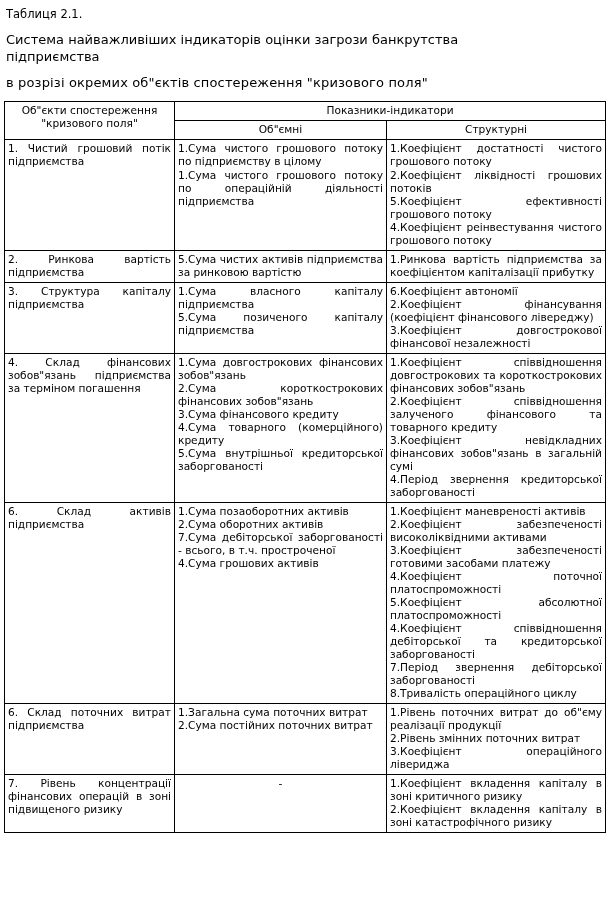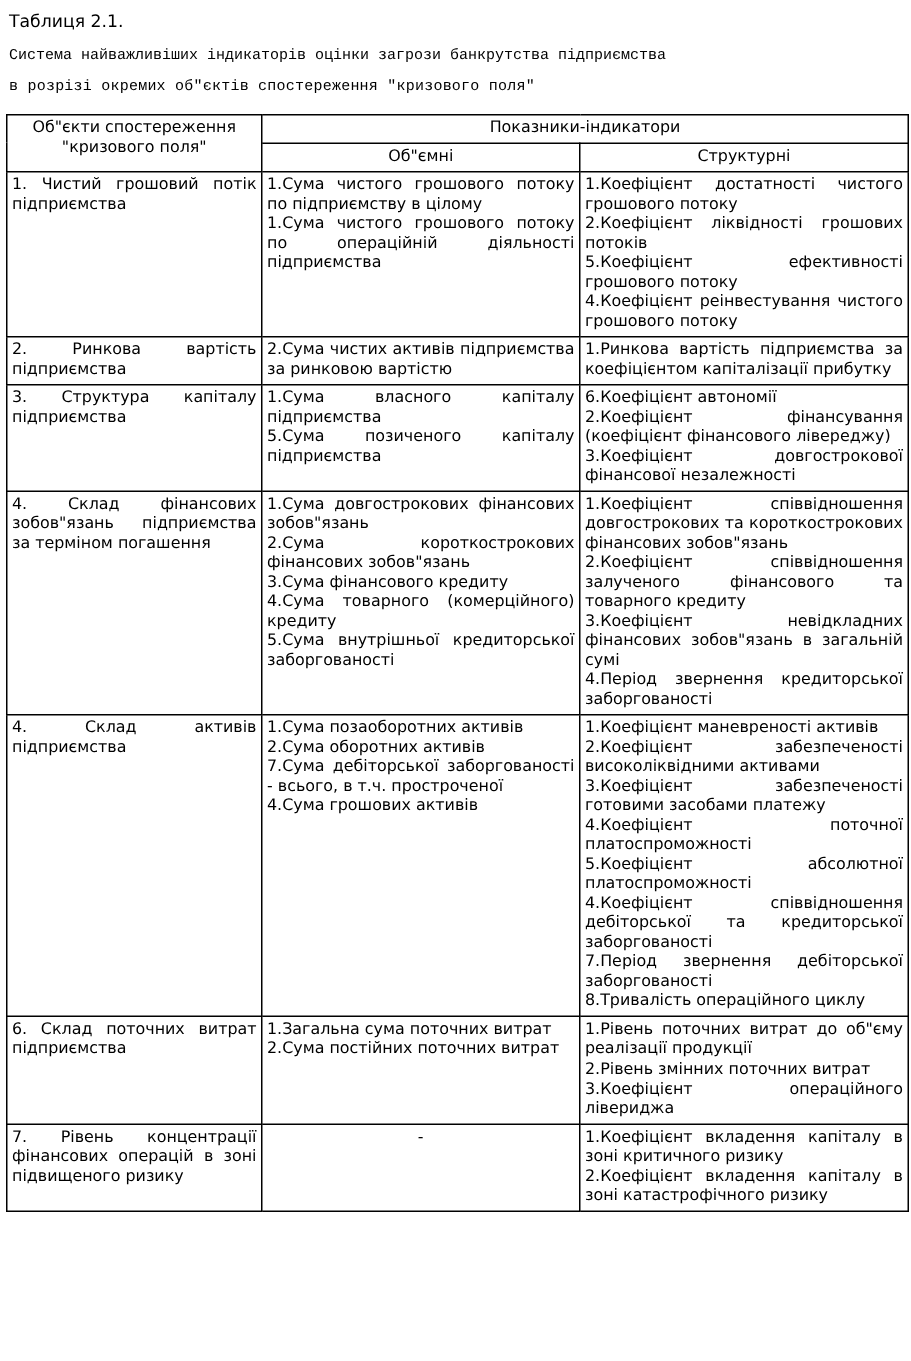--- a/index.html
+++ b/index.html
@@ -18,24 +18,23 @@
     width: 491px;
     box-sizing: border-box;
     padding: 6px 2px 0 4px;
   }
   .caption {
     font-size: 11.5px;
     line-height: 1.2;
     margin: 2px 0 0 2px;
   }
   .title-line {
-    font-size: 10px;
+    font-size: 13px;
     line-height: 1.35;
     margin: 9px 0 0 2px;
-    font-family: Liberation Mono, monospace;
   }
   .title-line.second {
     margin-top: 8px;
     letter-spacing: 0.15px;
   }
   table.tbl {
     border-collapse: collapse;
     width: 601px;
     margin-top: 10px;
     table-layout: fixed;
@@ -108,21 +107,21 @@
           <td class="cell-lines">
             <div class="hang">1.Коефіцієнт достатності чистого грошового потоку</div>
             <div class="hang">2.Коефіцієнт ліквідності грошових потоків</div>
             <div class="hang">5.Коефіцієнт ефективності грошового потоку</div>
             <div class="hang">4.Коефіцієнт реінвестування чистого грошового потоку</div>
           </td>
         </tr>
         <tr>
           <td class="just">2. Ринкова вартість підприємства</td>
           <td class="cell-lines">
-            <div class="hang">2.Сума чистих активів підприємства за ринковою вартістю</div>
+            <div class="hang">5.Сума чистих активів підприємства за ринковою вартістю</div>
           </td>
           <td class="cell-lines">
             <div class="hang">1.Ринкова вартість підприємства за коефіцієнтом капіталізації прибутку</div>
           </td>
         </tr>
         <tr>
           <td class="just">3. Структура капіталу підприємства</td>
           <td class="cell-lines">
             <div class="hang">1.Сума власного капіталу підприємства</div>
             <div class="hang">5.Сума позиченого капіталу підприємства</div>
@@ -143,21 +142,21 @@
             <div class="hang">5.Сума внутрішньої кредиторської заборгованості</div>
           </td>
           <td class="cell-lines">
             <div class="hang">1.Коефіцієнт співвідношення довгострокових та короткострокових фінансових зобов"язань</div>
             <div class="hang">2.Коефіцієнт співвідношення залученого фінансового та товарного кредиту</div>
             <div class="hang">3.Коефіцієнт невідкладних фінансових зобов"язань в загальній сумі</div>
             <div class="hang">4.Період звернення кредиторської заборгованості</div>
           </td>
         </tr>
         <tr>
-          <td class="just">4. Склад активів підприємства</td>
+          <td class="just">6. Склад активів підприємства</td>
           <td class="cell-lines">
             <div class="hang">1.Сума позаоборотних активів</div>
             <div class="hang">2.Сума оборотних активів</div>
             <div class="hang">7.Сума дебіторської заборгованості - всього, в т.ч. простроченої</div>
             <div class="hang">4.Сума грошових активів</div>
           </td>
           <td class="cell-lines">
             <div class="hang">1.Коефіцієнт маневреності активів</div>
             <div class="hang">2.Коефіцієнт забезпеченості високоліквідними активами</div>
             <div class="hang">3.Коефіцієнт забезпеченості готовими засобами платежу</div>

